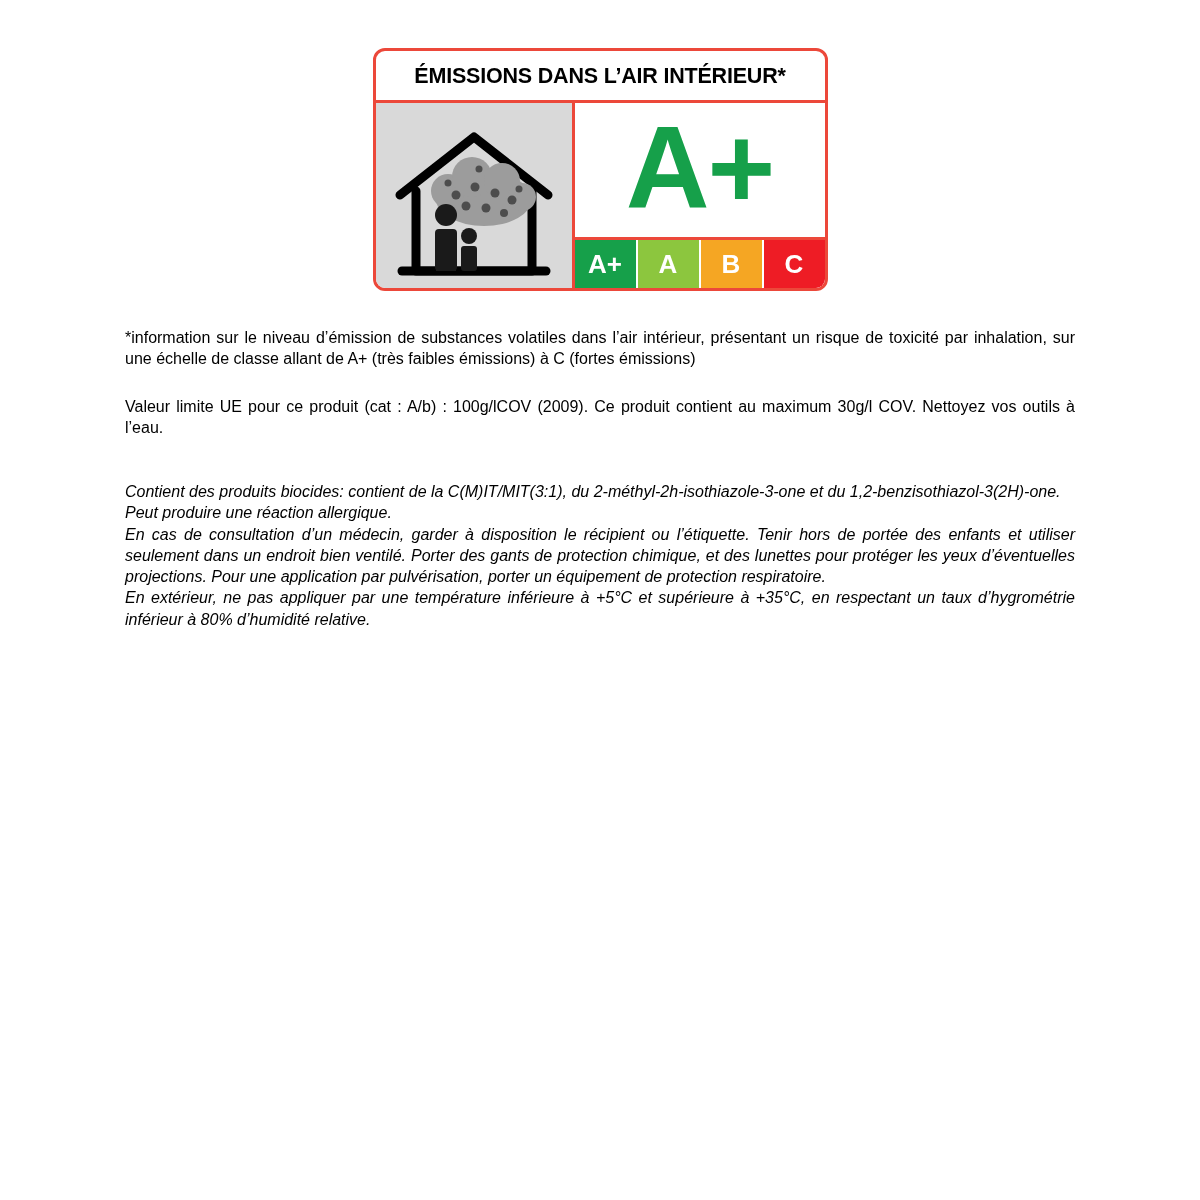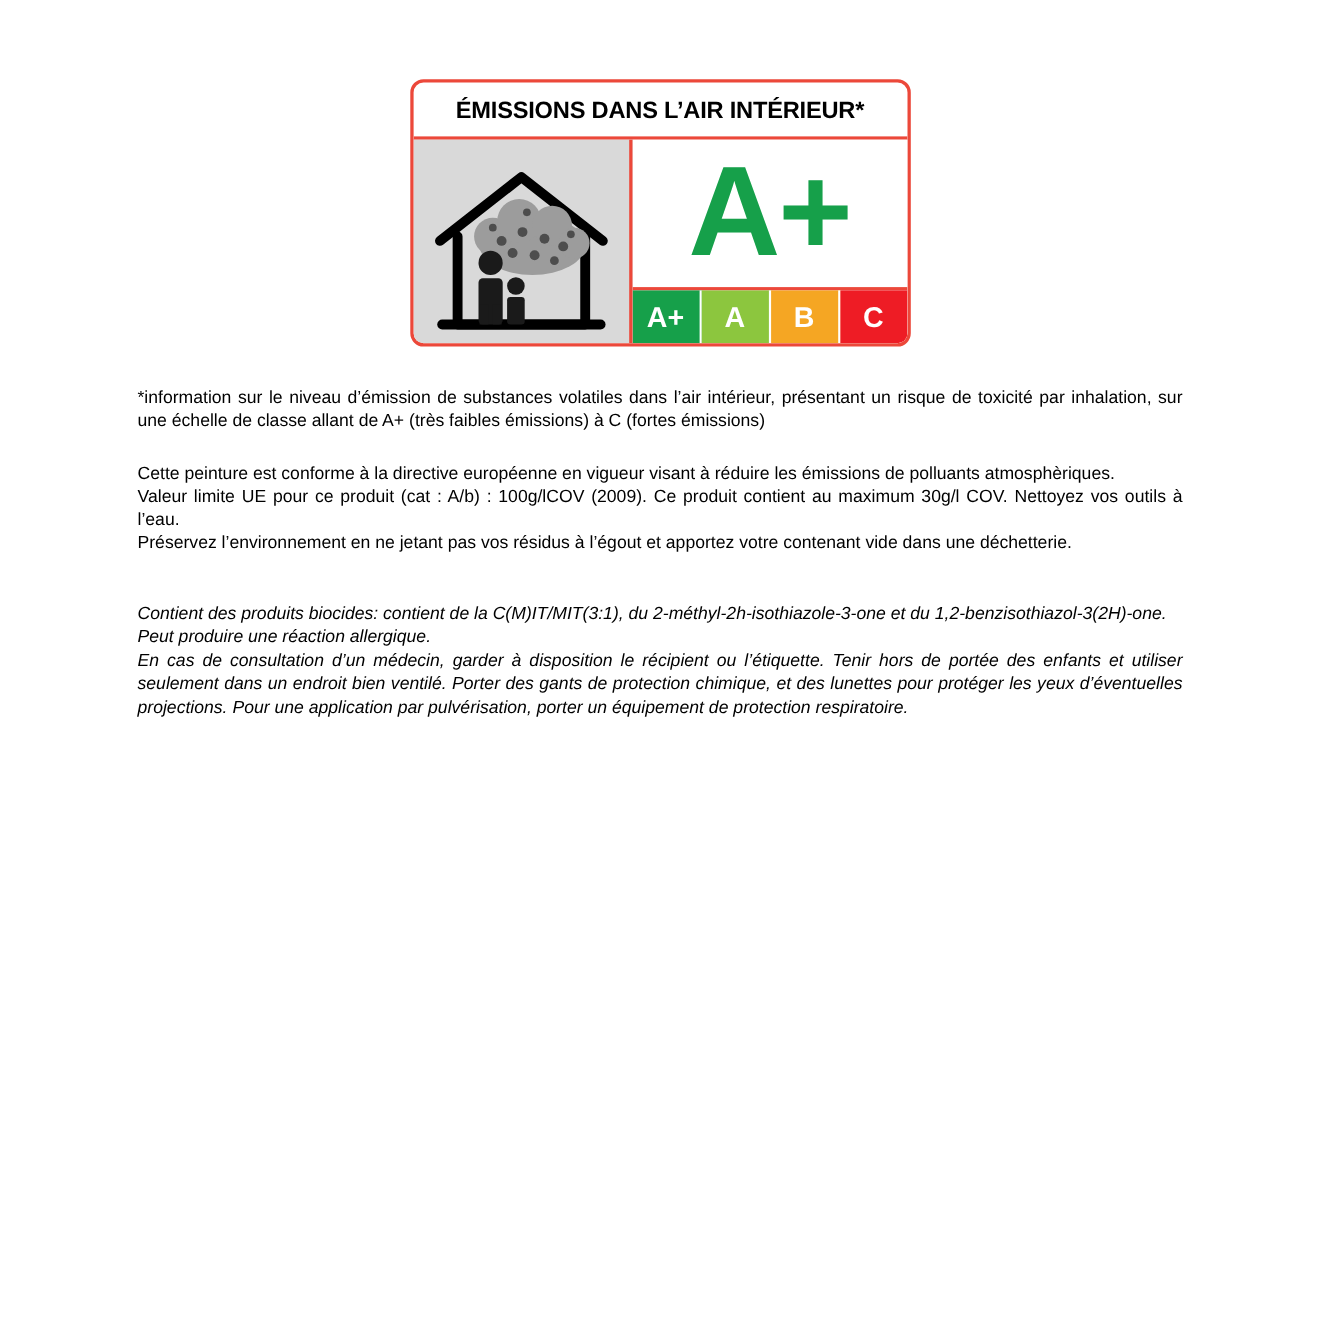--- a/index.html
+++ b/index.html
@@ -11,21 +11,21 @@
     height: 1200px;
     background: #ffffff;
     font-family: "Liberation Sans", sans-serif;
     color: #000000;
     overflow: hidden;
   }
 
   
   .label-wrap {
     width: 455px;
-    margin: 72px auto 0 auto;
+    margin: 48px auto 0 auto;
   }
   .label {
     border: 3px solid #ec483a;
     border-radius: 12px;
     background: #ffffff;
     box-sizing: border-box;
     padding: 0;
     overflow: hidden;
   }
   .label-title {
@@ -162,24 +162,23 @@
   </div>
 </div>
 
 <div class="content">
 
   <div class="blk">
     <p class="para">*information sur le niveau d’émission de substances volatiles dans l’air intérieur, présentant un risque de toxicité par inhalation, sur une échelle de classe allant de A+ (très faibles émissions) à C (fortes émissions)</p>
   </div>
 
   <div class="blk blk-tight">
-    <p class="para">Cette peinture est conforme à la directive européenne en vigueur visant à réduire les émissions de polluants atmosphèriques.</p>
     <p class="para">Valeur limite UE pour ce produit (cat : A/b) : 100g/lCOV (2009). Ce produit contient au maximum 30g/l COV. Nettoyez vos outils à l’eau.</p>
-    <p class="para">Préservez l’environnement en ne jetant pas vos résidus à l’égout et apportez votre contenant vide dans une déchetterie.</p>
   </div>
 
   <div class="blk blk-tight italic">
     <p class="para">Contient des produits biocides: contient de la C(M)IT/MIT(3:1), du 2-méthyl-2h-isothiazole-3-one et du 1,2-benzisothiazol-3(2H)-one.</p>
     <p class="para">Peut produire une réaction allergique.</p>
     <p class="para">En cas de consultation d’un médecin, garder à disposition le récipient ou l’étiquette. Tenir hors de portée des enfants et utiliser seulement dans un endroit bien ventilé. Porter des gants de protection chimique, et des lunettes pour protéger les yeux d’éventuelles projections. Pour une application par pulvérisation, porter un équipement de protection respiratoire.</p>
+    <p class="para">En extérieur, ne pas appliquer par une température inférieure à +5°C et supérieure à +35°C, en respectant un taux d’hygrométrie inférieur à 80% d’humidité relative.</p>
   </div>
 
 </div>
 
 </body></html>

